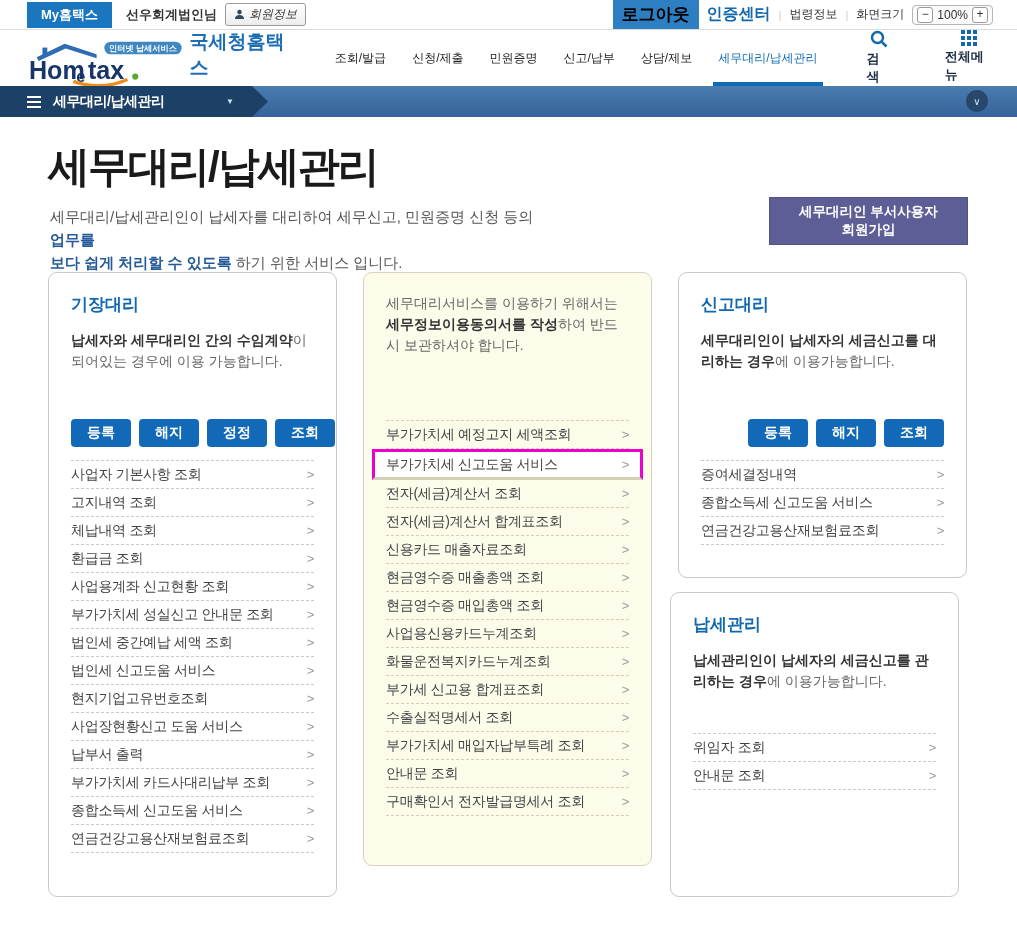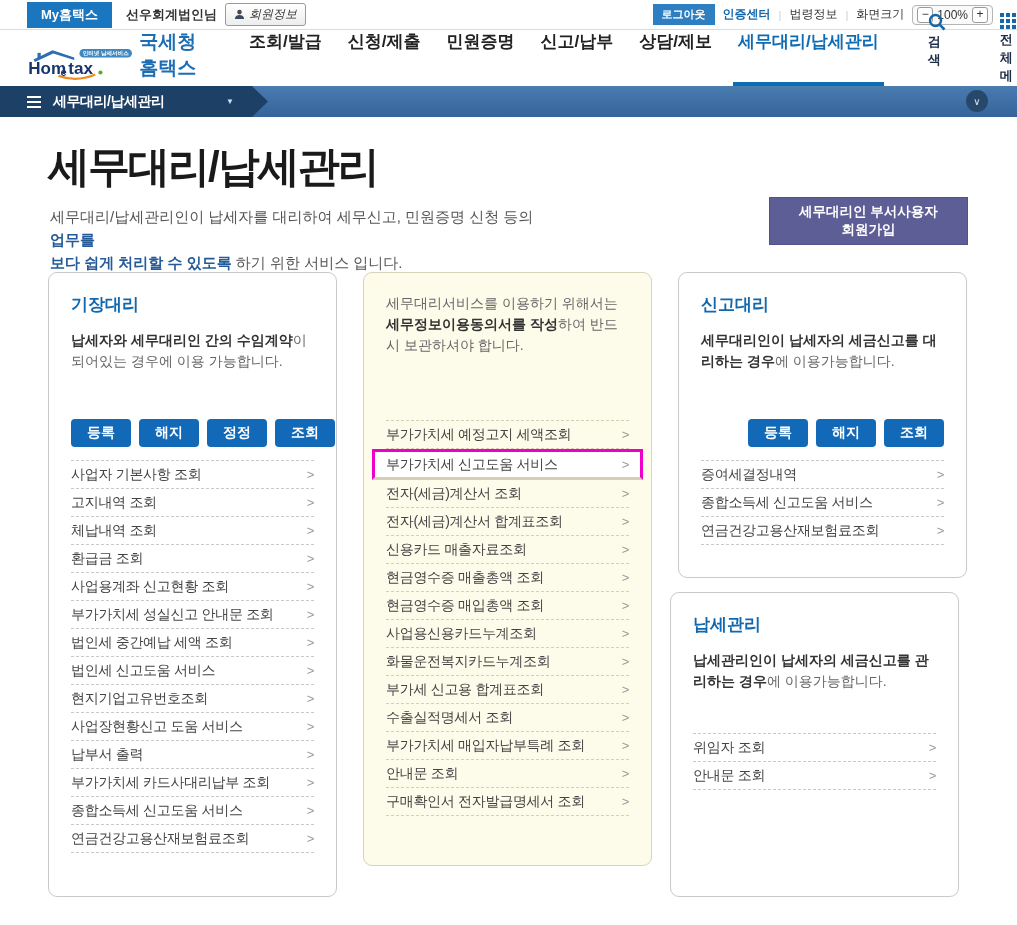--- a/index.html
+++ b/index.html
@@ -18,38 +18,38 @@
     background:#1b76c0; color:#fff; font-weight:bold; font-size:13px;
     padding:4px 14px; border:none; cursor:pointer;
   }
   .username { font-weight:bold; color:#333; font-size:13px; margin-left:14px; }
   .btn-memberinfo {
     margin-left:8px; display:inline-flex; align-items:center; gap:4px;
     border:1px solid #9a9a9a; border-radius:3px; background:linear-gradient(#fff,#ededed);
     padding:2px 8px; font-size:12px; color:#333; cursor:pointer;font-style:italic;
   }
   .util-right { margin-left:auto; display:flex; align-items:center; gap:8px; }
-  .btn-logout { background:#2e7fc1; color:#ffffff; border:none; font-size:11px; font-weight:bold; padding:3px 9px; cursor:pointer; }
-  .link-cert { color:#1168ad; font-weight:bold; font-size:12px; text-decoration:none; }
+  .btn-logout { background:#2e7fc1; color:#000000; border:none; font-size:17px; font-weight:bold; padding:3px 9px; cursor:pointer; }
+  .link-cert { color:#1168ad; font-weight:bold; font-size:16px; text-decoration:none; }
   .util-sep { color:#ccc; font-size:11px; }
   .util-text { color:#333; font-size:12px; }
   .zoom-group { display:flex; align-items:center; gap:4px; border:1px solid #b5b5b5; border-radius:4px; padding:1px 4px; background:#fafafa; }
   .zoom-btn {
     width:16px; height:16px; line-height:13px; text-align:center; font-size:12px;
     border:1px solid #9a9a9a; border-radius:3px; background:#fff; color:#333; cursor:pointer;
   }
   .zoom-level { font-size:12px; color:#333; }
   
   .header { height:56px; display:flex; align-items:center; padding:0 24px 0 27px; position:relative; }
   .logo { display:flex; align-items:flex-end; gap:6px; cursor:pointer; }
   .logo-kr { color:#1d6db5; font-weight:bold; font-size:19px; padding-bottom:7px; }
   .nav { display:flex; align-items:stretch; height:100%; margin-left:22px; }
   .nav-item {
-    position:relative; display:flex; padding:0 13px;
-    font-size:17px; font-weight:bold; color:#222; cursor:pointer; white-space:nowrap;
+    position:relative; display:flex; align-items:center; padding:0 13px;
+    font-size:12px; font-weight:normal; color:#222; cursor:pointer; white-space:nowrap;
   }
   .nav-item.active { color:#0f6cb4; }
   .nav-item.active::after {
     content:""; position:absolute; left:8px; right:8px; bottom:0; height:4px; background:#0f6cb4;
   }
   .header-right { margin-left:auto; display:flex; gap:18px; }
   .icon-stack { display:flex; flex-direction:column; align-items:center; gap:2px; cursor:pointer;margin-left:36px; }
   .icon-stack .lbl { font-size:13px; font-weight:bold; color:#1b2c45; }
   .grid-icon { display:grid; grid-template-columns:repeat(3,4px); grid-template-rows:repeat(3,4px); gap:2px; }
   .grid-icon span { background:#1168ad; }

